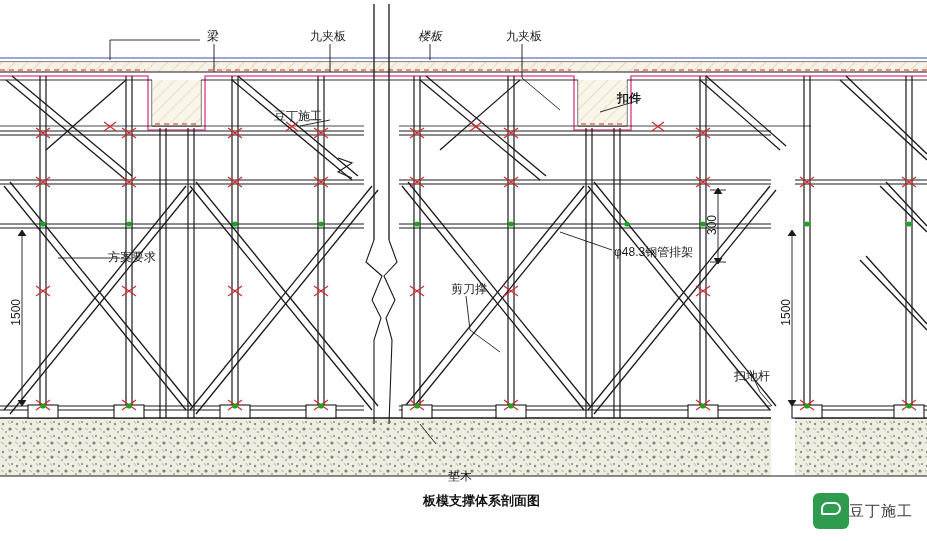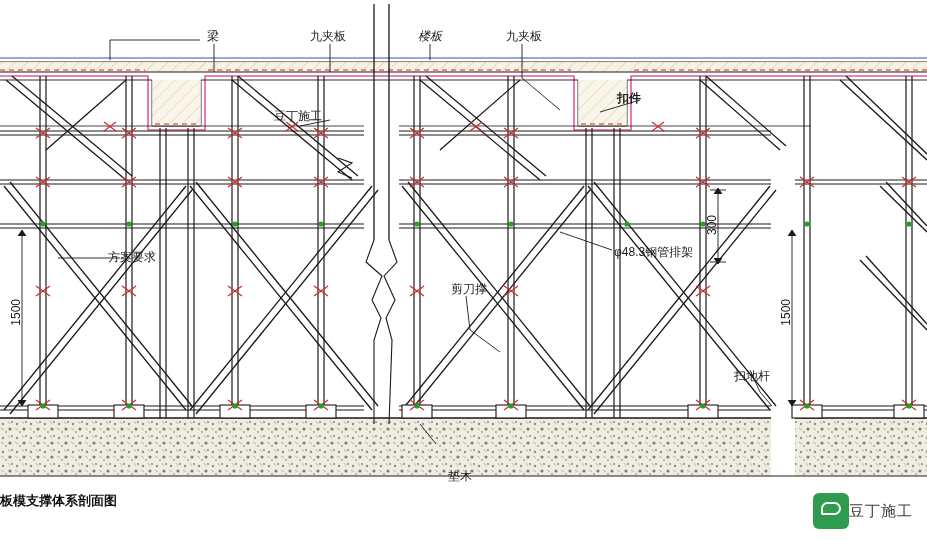--- a/index.html
+++ b/index.html
@@ -35,24 +35,26 @@
   .label.vert {
     writing-mode: vertical-rl;
     text-orientation: mixed;
     transform: rotate(180deg);
   }
   .caption {
     position: absolute;
     left: 0;
     right: 0;
     top: 492px;
+    text-align: center;
     font-family: "Liberation Sans", sans-serif;
     font-size: 13px;
     font-weight: bold;
     color: #111111;
+    padding-left: 36px;
   }
   .wm {
     position: absolute;
     right: 14px;
     bottom: 12px;
     display: flex;
     align-items: center;
   }
   .wm-logo {
     width: 36px;

